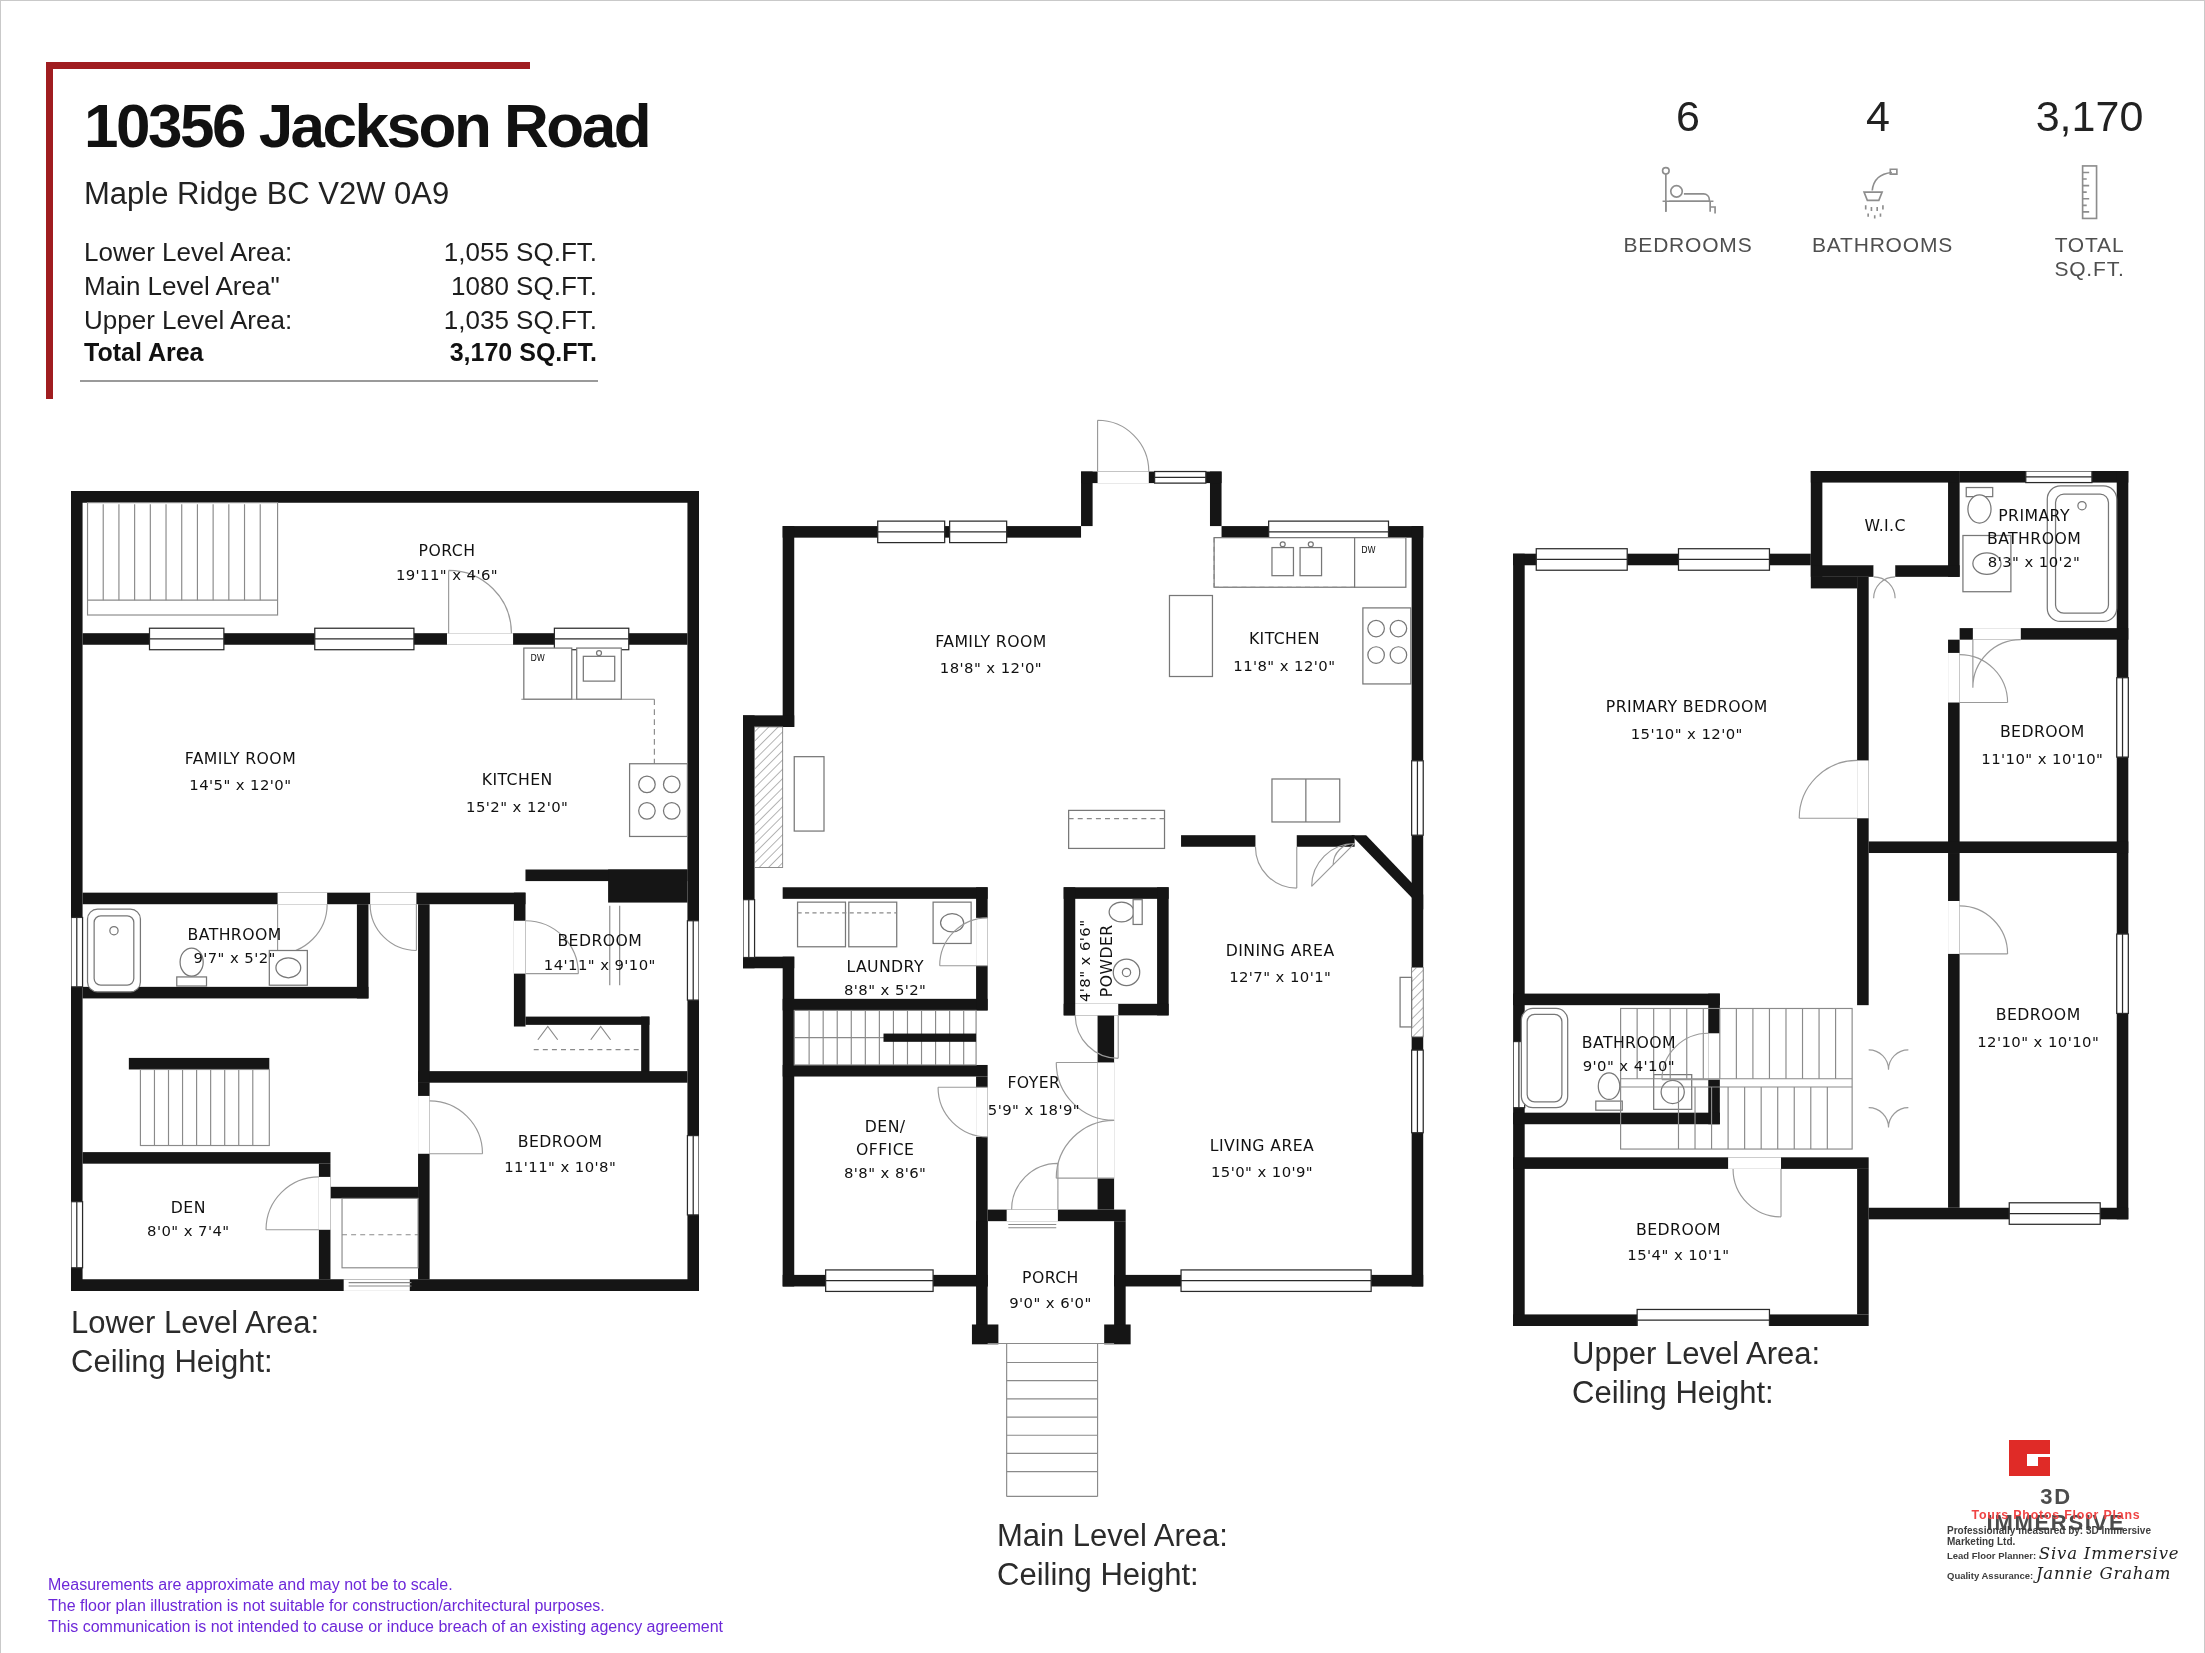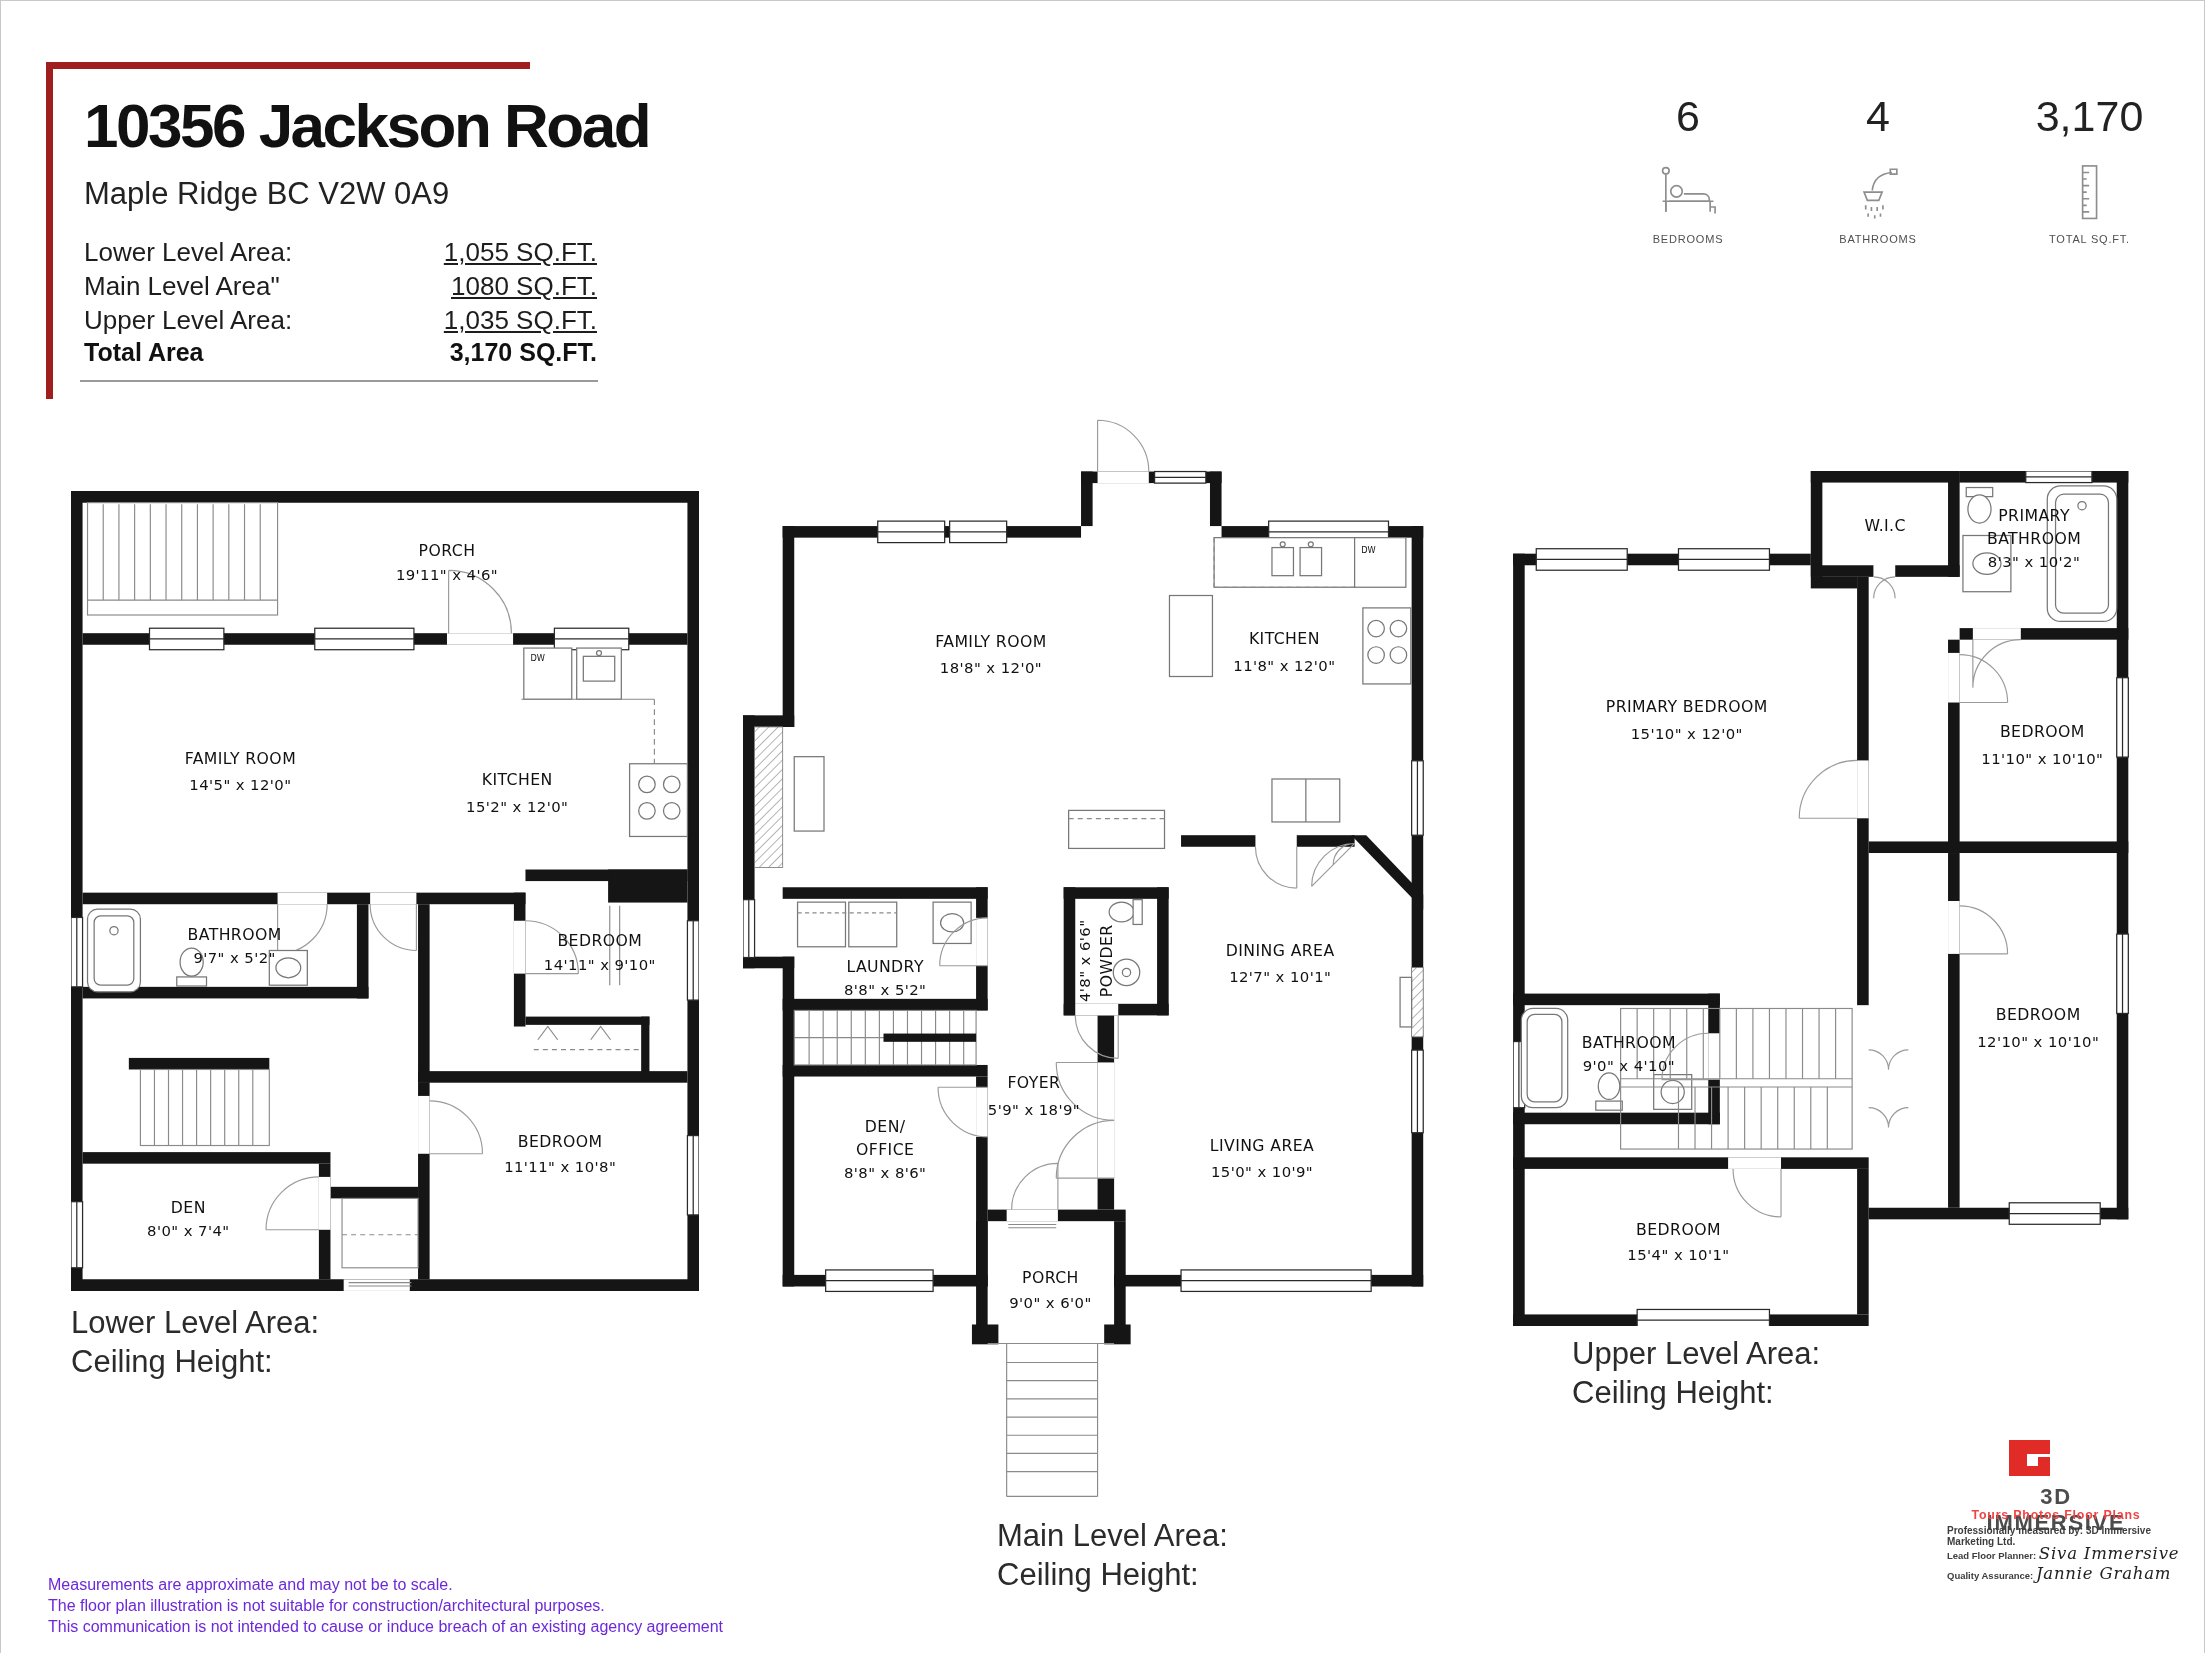--- a/index.html
+++ b/index.html
@@ -6,28 +6,28 @@
   #page{position:relative;width:2205px;height:1654px;background:#ffffff;
         border:1.7px solid #c9c9c9;box-sizing:border-box;overflow:hidden;
         font-family:"Liberation Sans", sans-serif;color:#1a1a1a;}
   .abs{position:absolute;}
   
   #red-corner-h{left:45px;top:61px;width:484px;height:6.6px;background:#a01d20;}
   #red-corner-v{left:45px;top:61px;width:6.6px;height:337px;background:#a01d20;}
   #title{left:83px;top:89px;font-size:62px;font-weight:700;letter-spacing:-2.5px;color:#111;}
   #subtitle{left:83px;top:175px;font-size:31px;font-weight:300;color:#222;}
   .area-row{left:83px;width:513px;height:33px;font-size:26px;font-weight:300;display:flex;justify-content:space-between;color:#1d1d1d;}
-  .area-row .v{text-align:left;text-decoration:underline;}
+  .area-row .v{text-align:left;}
   #total-row{left:83px;top:337px;width:513px;display:flex;justify-content:space-between;font-size:25px;font-weight:700;color:#111;}
   #total-rule{left:79px;top:379px;width:518px;height:1.7px;background:#9a9a9a;}
   
   .stat{top:91px;text-align:center;}
   .stat .num{font-size:43px;font-weight:400;color:#222;}
   .stat .icon{margin:20px auto 8.3px auto;width:64px;height:64px;}
-  .stat .lbl{font-size:11px;font-weight:400;color:#4f4f4f;letter-spacing:0.8px;}
+  .stat .lbl{font-size:21px;font-weight:400;color:#4f4f4f;letter-spacing:0.8px;}
   
   .caption{font-size:31px;font-weight:300;color:#2b2b2b;line-height:39px;}
   
   #footer-address{left:45px;top:1531px;font-size:36px;color:#111;}
   #footer-address .bold{font-weight:700;}
   #footer-address .light{font-weight:300;}
   .disc{left:47px;font-size:16px;font-weight:400;color:#6d28d9;}
   
   #logo-box{left:2008px;top:1439px;width:41px;height:36px;background:#e02b27;}
   #logo-cut1{position:absolute;right:0;top:14px;width:23px;height:11.6px;background:#ffffff;}

